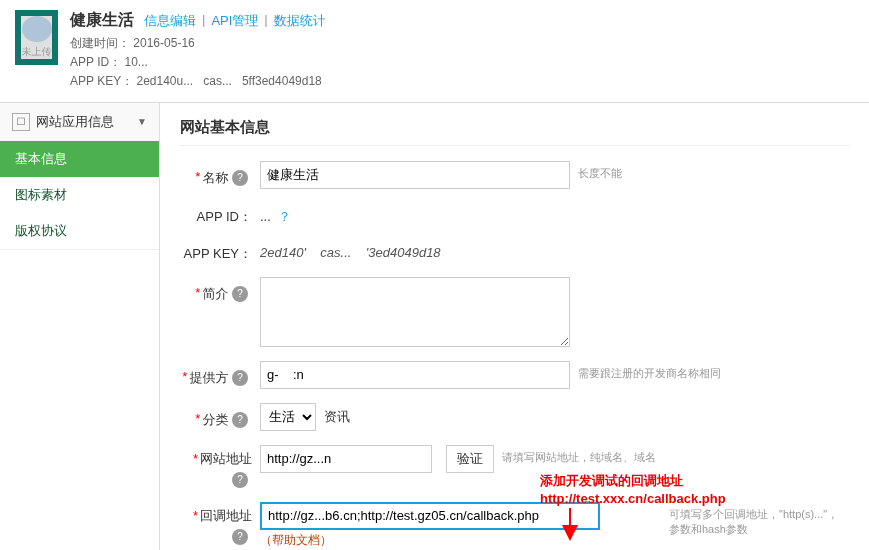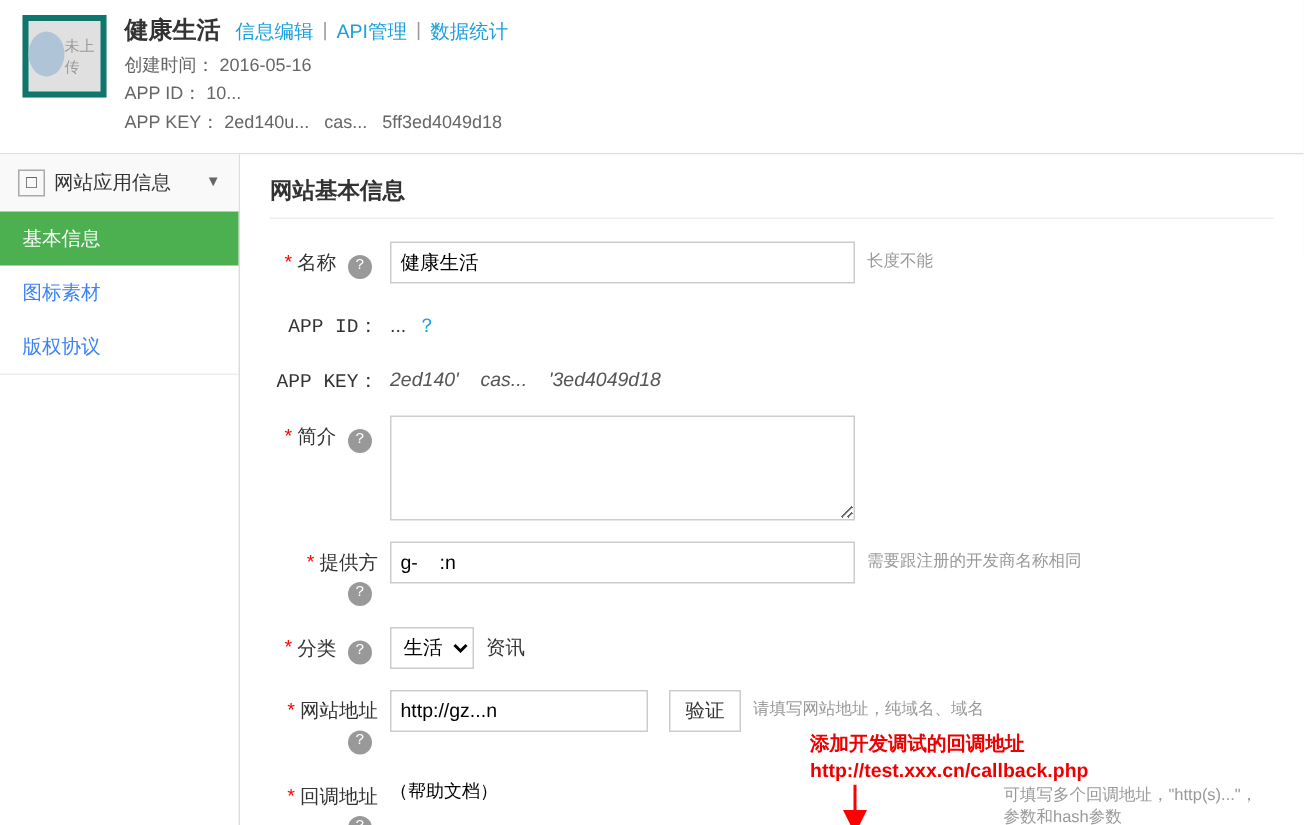--- a/index.html
+++ b/index.html
@@ -8,26 +8,26 @@
     
     .top-header {
       background: #fff;
       padding: 10px 15px;
       border-bottom: 1px solid #ddd;
       display: flex;
       align-items: flex-start;
       gap: 12px;
     }
     .app-avatar {
-      width: 56px;
+      width: 43px;
       height: 55px;
       background: #e0e0e0;
-      border: 4px solid #0f766e;
-      display: flex;
-      flex-direction: row;
+      border: 6px solid #0f766e;
+      display: flex;
+      flex-direction: column;
       align-items: center;
       justify-content: center;
       font-size: 10px;
       color: #999;
       flex-shrink: 0;
     }
     .app-avatar-icon {
       width: 30px;
       height: 30px;
       border-radius: 50%;
@@ -98,21 +98,21 @@
     }
     .chevron-down {
       margin-left: auto;
       font-size: 10px;
       color: #666;
     }
     .sidebar-item {
       padding: 9px 15px;
       cursor: pointer;
       font-size: 13px;
-      color: #3b82f6;
+      color: #14532d;
     }
     .sidebar-item.active {
       background: #4caf50;
       color: #fff;
     }
 
     
     .content {
       flex: 1;
       padding: 15px 20px;
@@ -135,21 +135,20 @@
       position: relative;
     }
     .form-label {
       width: 80px;
       text-align: right;
       padding-right: 8px;
       padding-top: 5px;
       font-size: 13px;
       color: #333;
       flex-shrink: 0;
-      font-family: Liberation Mono, monospace;
     }
     .form-label .required {
       color: red;
       margin-right: 2px;
     }
     .form-help {
       width: 16px;
       height: 16px;
       border-radius: 50%;
       background: #999;
@@ -221,21 +220,21 @@
       font-size: 13px;
       margin-left: 6px;
     }
 
     
     .callback-input {
       border: 2px solid #1a9fde !important;
     }
 
     .help-link {
-      color: #000000;
+      color: #c2410c;
       text-decoration: none;
       font-size: 12px;
       display: block;
       margin-top: 2px;
     }
 
     .form-row-callback {
       position: relative;
     }
 
@@ -379,20 +378,21 @@
       </div>
       <span class="form-note">请填写网站地址，纯域名、域名</span>
     </div>
 
     <div class="form-row form-row-callback">
       <div class="form-label">
         <span class="required">*</span>回调地址
         <span class="form-help">?</span>
       </div>
       <div style="flex:1">
+        <input type="text" class="form-control callback-input" value="http://gz...b6.cn;http://test.gz05.cn/callback.php" style="max-width: 340px; width: 340px;">
         <a href="#" class="help-link">（帮助文档）</a>
       </div>
       <span class="form-note">可填写多个回调地址，"http(s)..."，参数和hash参数</span>
 
       <div class="annotation-container">
         <span>添加开发调试的回调地址http://test.xxx.cn/callback.php</span>
         <br>
         <svg width="60" height="35" viewBox="0 0 60 35">
           <line x1="30" y1="0" x2="30" y2="25" stroke="red" stroke-width="2" marker-end="url(#arrow)"></line>
           <defs>

